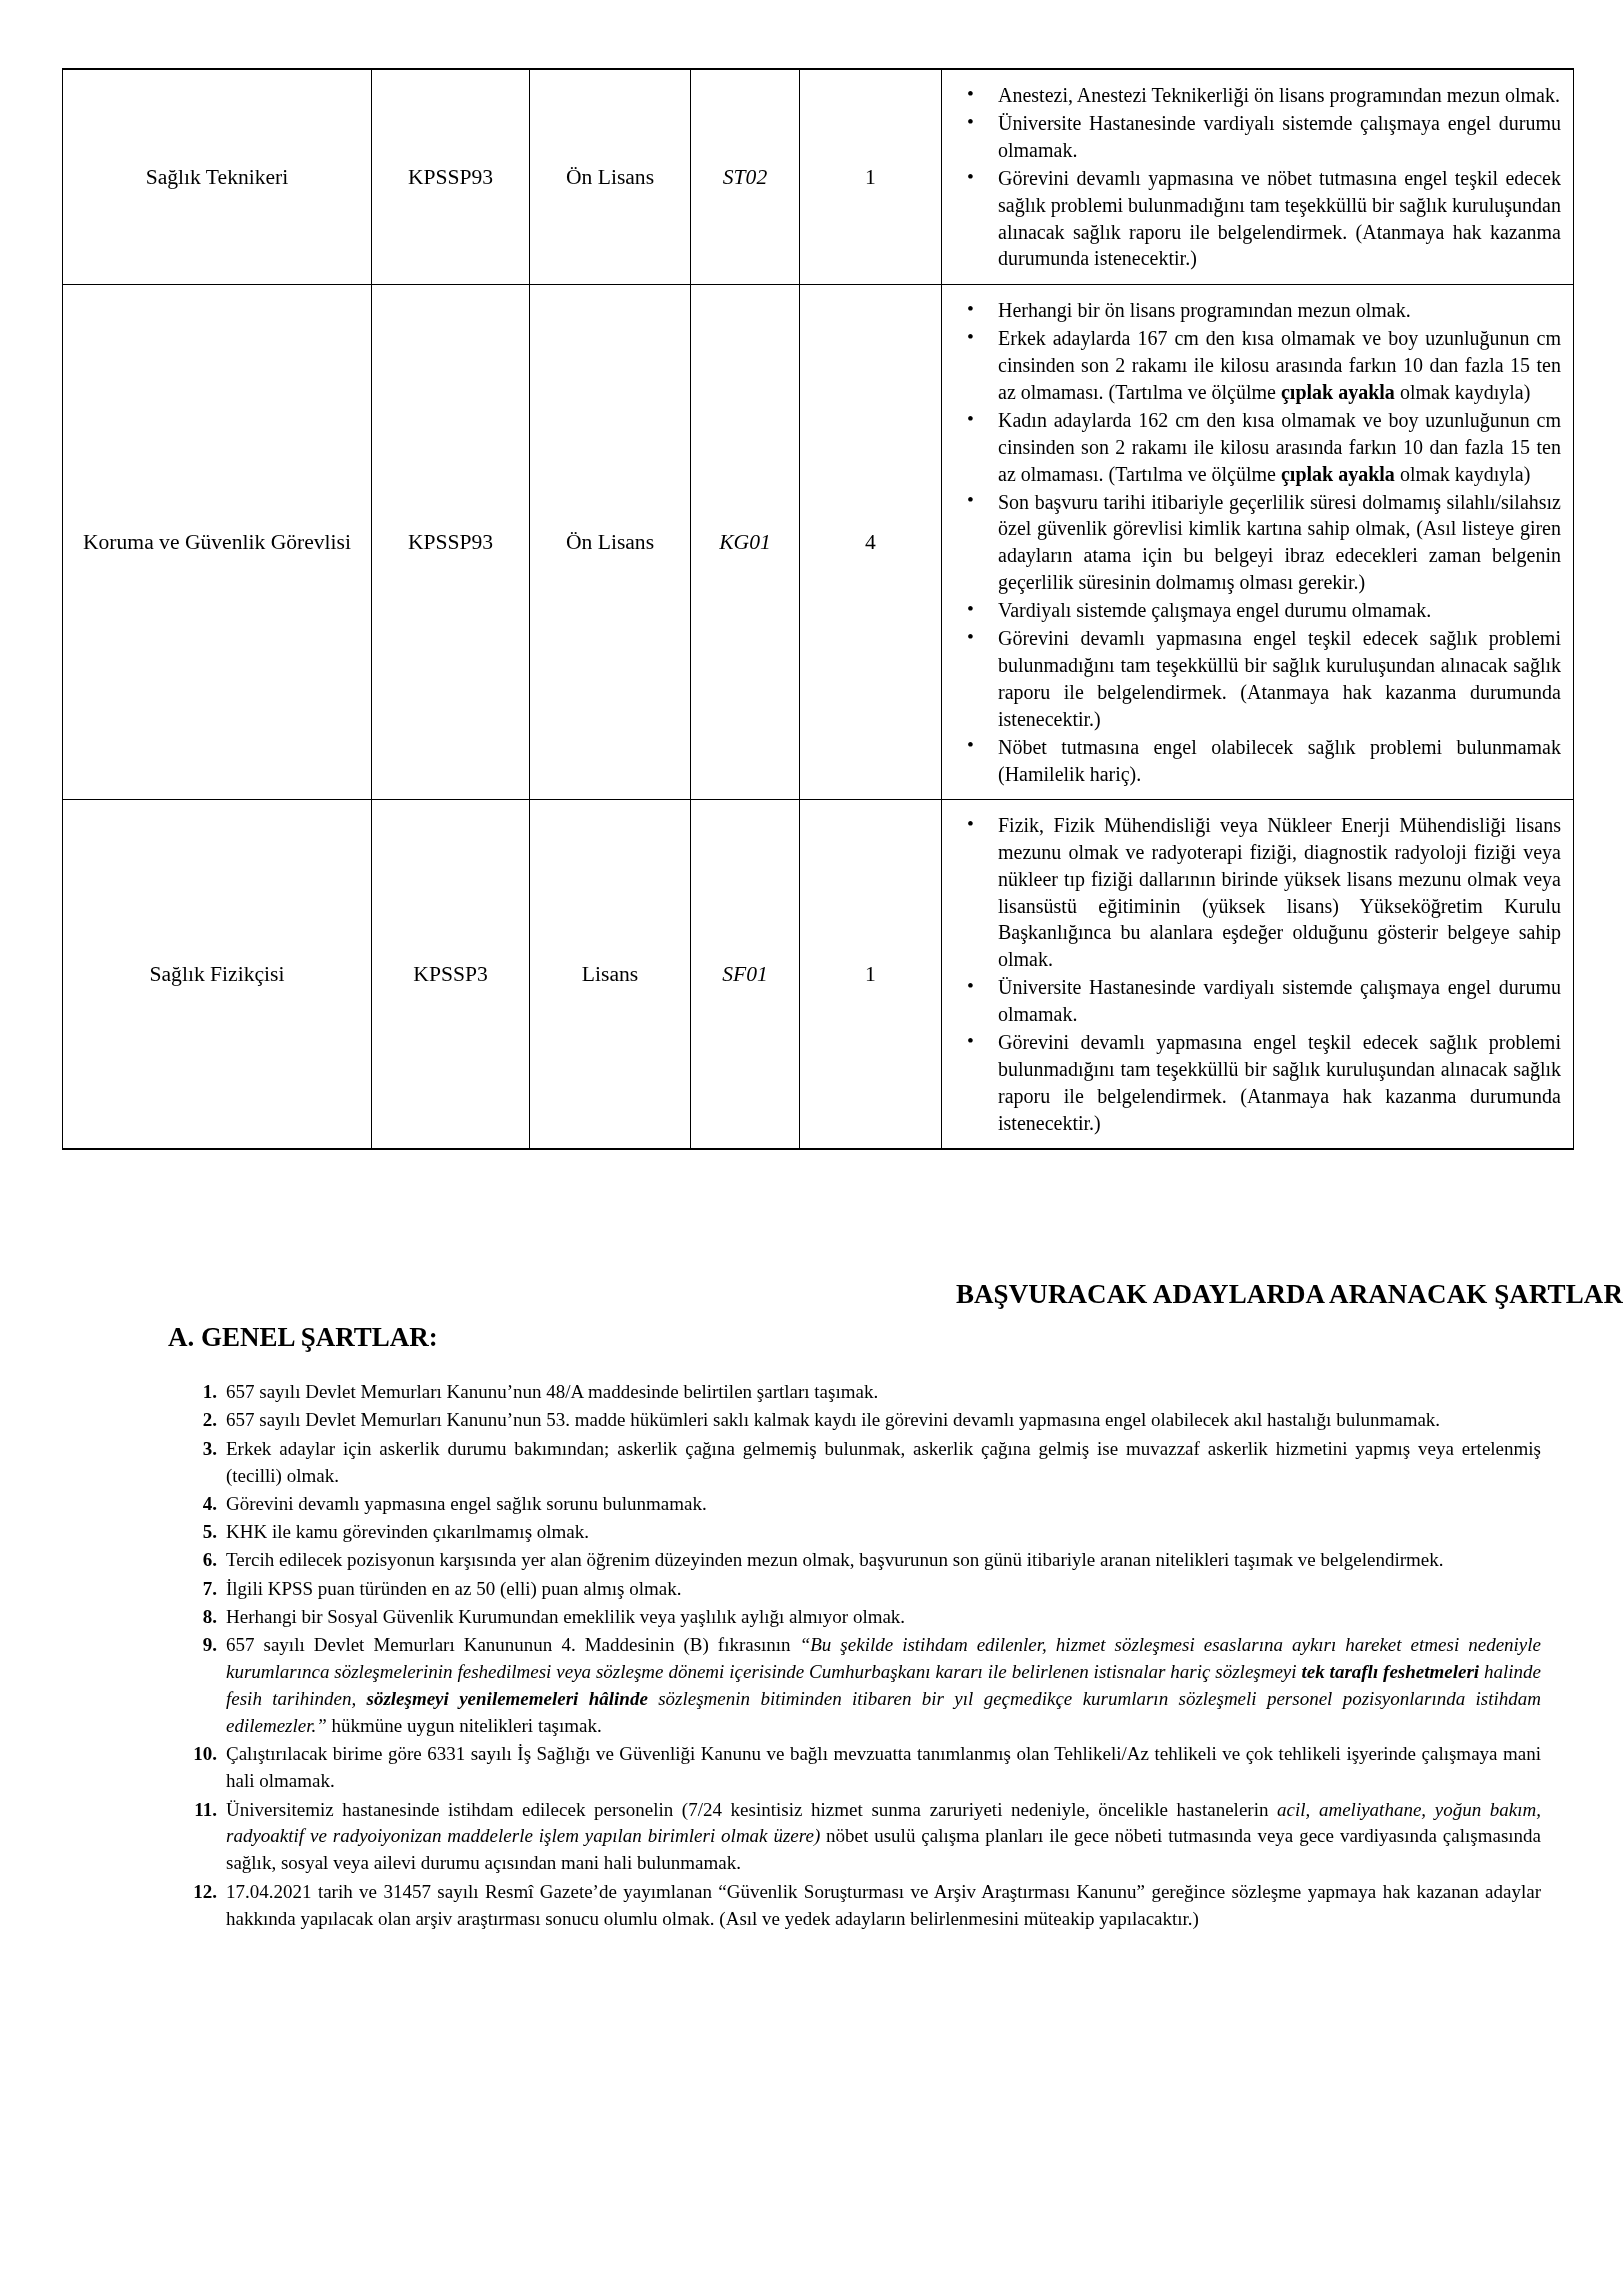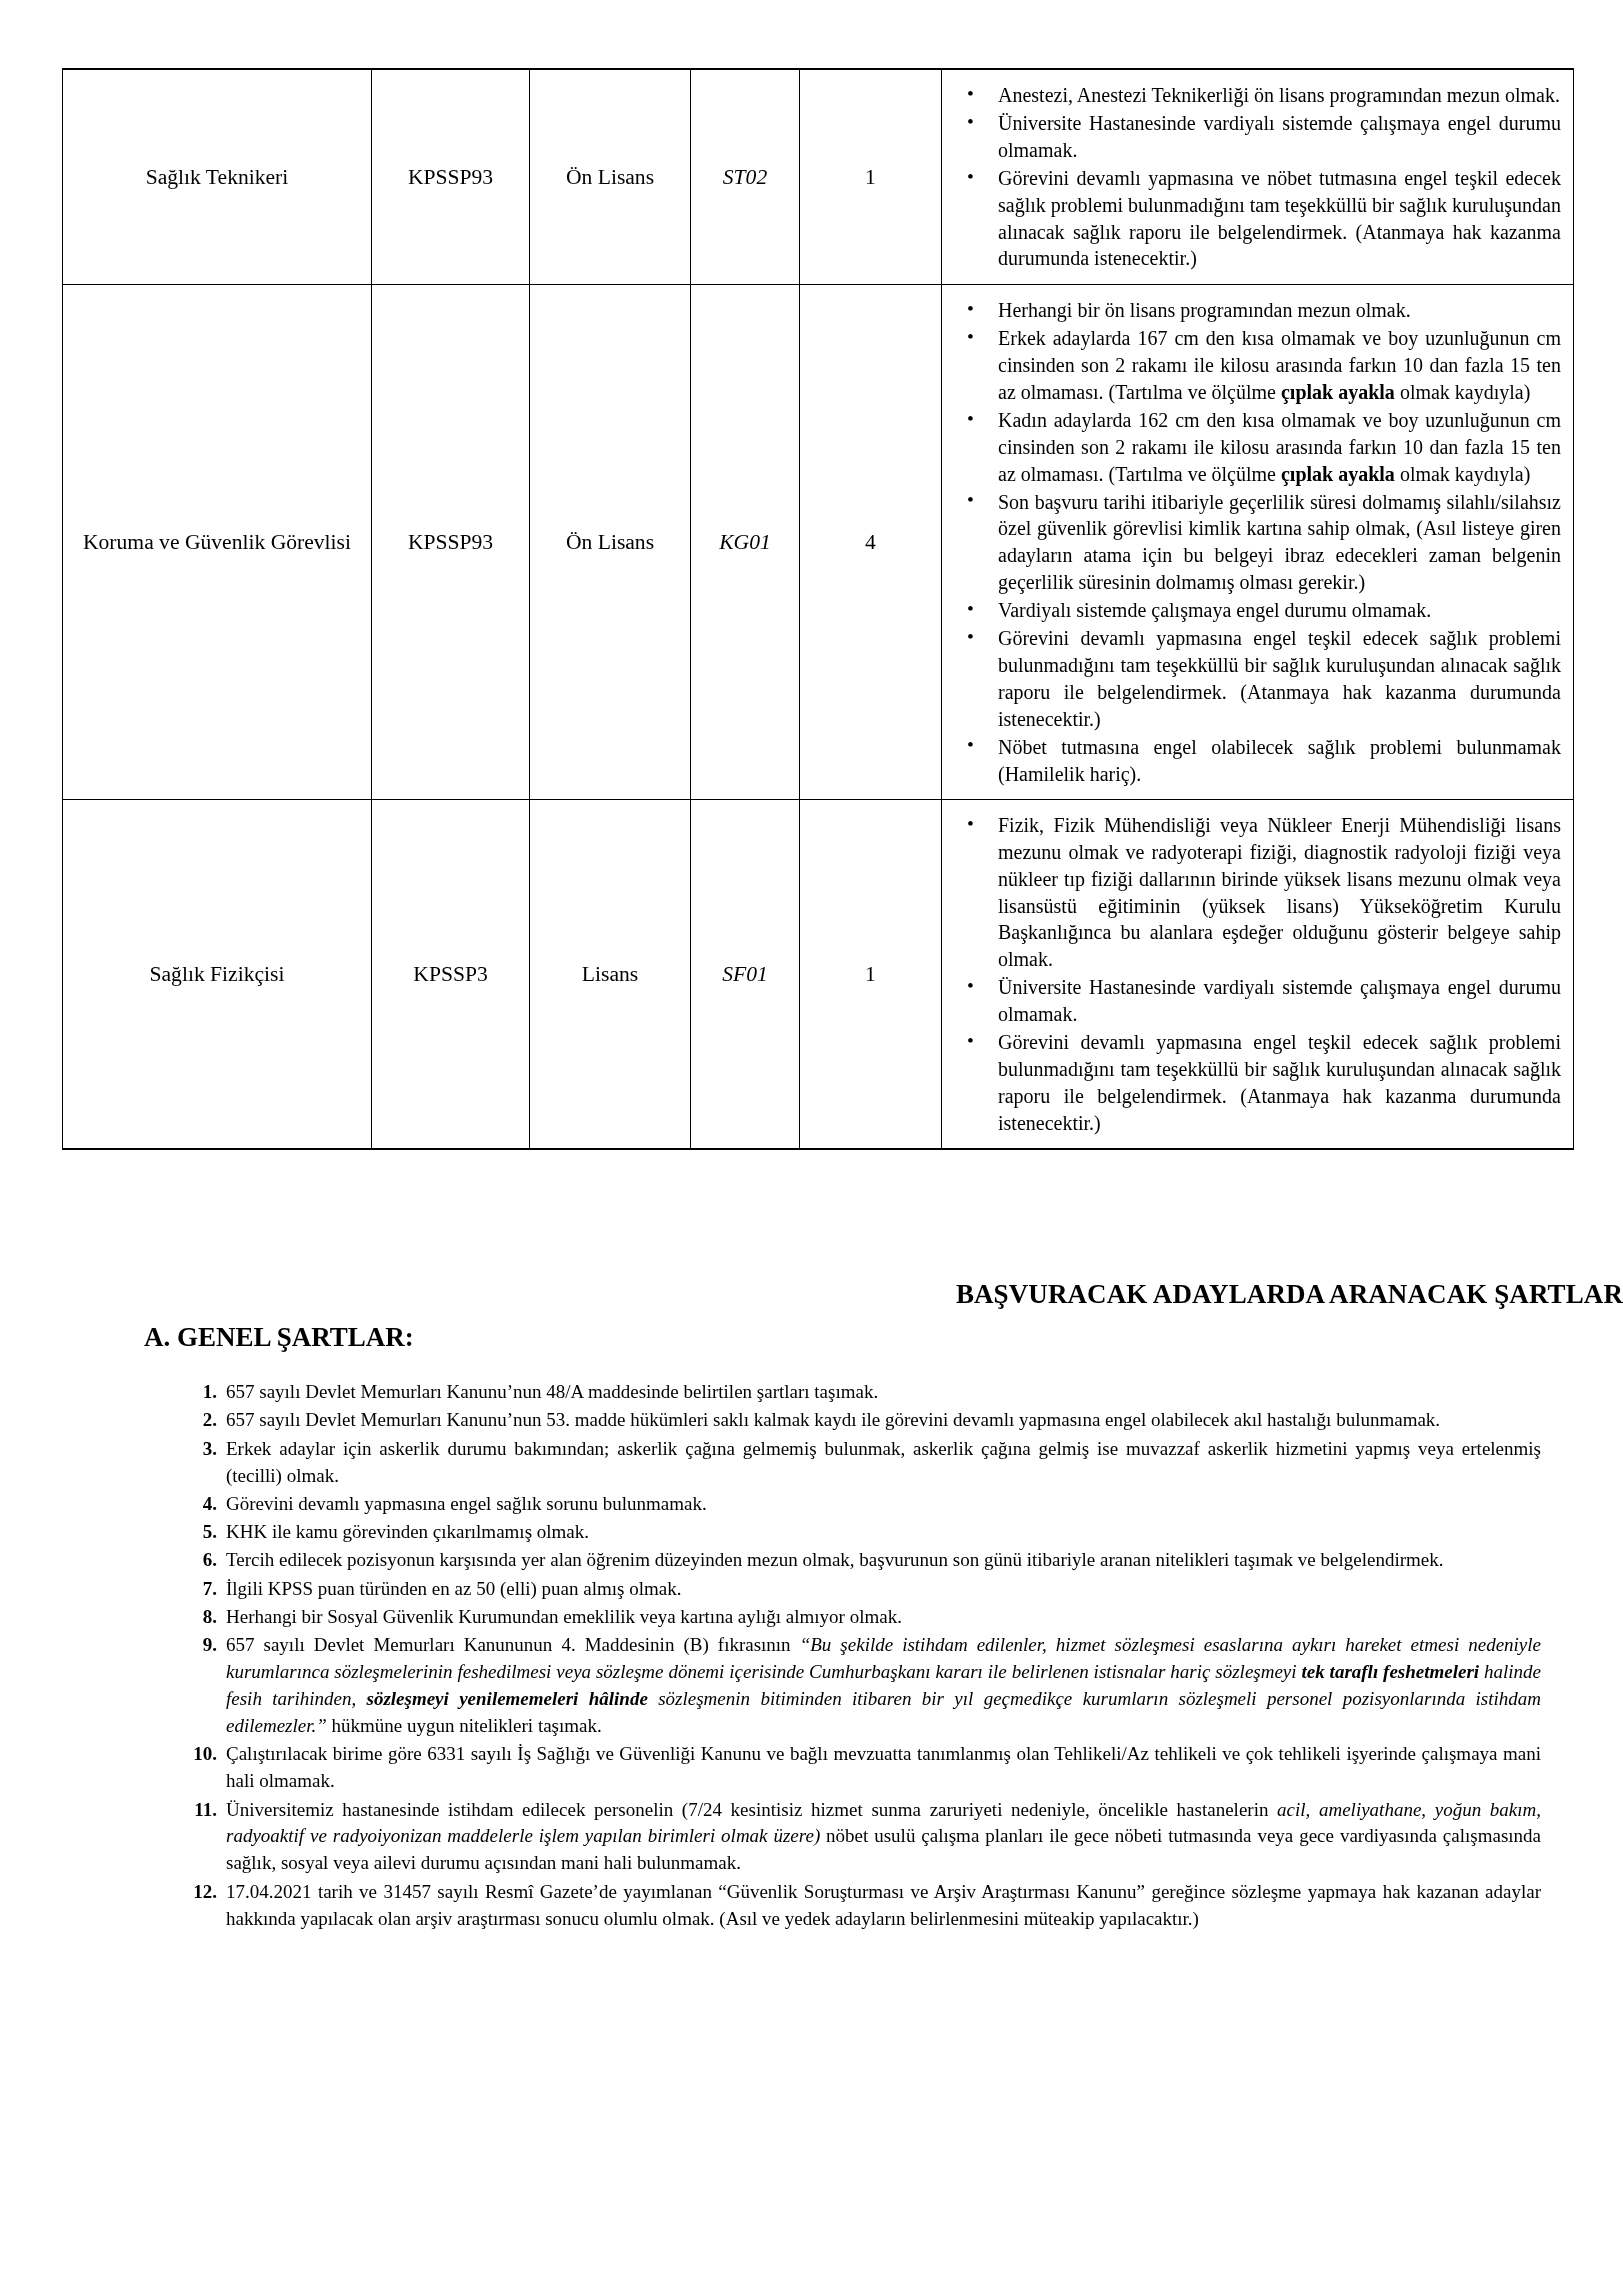--- a/index.html
+++ b/index.html
@@ -91,21 +91,21 @@
     left: 0;
     top: 1279px;
     width: 1623px;
     text-align: right;
     font-size: 27px;
     font-weight: bold;
     letter-spacing: 0.1px;
   }
   .sub-heading {
     position: absolute;
-    left: 144px;
+    left: 168px;
     top: 1322px;
     font-size: 27px;
     font-weight: bold;
   }
 
   
   ol.general {
     position: absolute;
     left: 183px;
     top: 1379px;
@@ -204,21 +204,21 @@
   <div class="sub-heading">A. GENEL ŞARTLAR:</div>
 
   <ol class="general">
     <li>657 sayılı Devlet Memurları Kanunu’nun 48/A maddesinde belirtilen şartları taşımak.</li>
     <li>657 sayılı Devlet Memurları Kanunu’nun 53. madde hükümleri saklı kalmak kaydı ile görevini devamlı yapmasına engel olabilecek akıl hastalığı bulunmamak.</li>
     <li>Erkek adaylar için askerlik durumu bakımından; askerlik çağına gelmemiş bulunmak, askerlik çağına gelmiş ise muvazzaf askerlik hizmetini yapmış veya ertelenmiş (tecilli) olmak.</li>
     <li>Görevini devamlı yapmasına engel sağlık sorunu bulunmamak.</li>
     <li>KHK ile kamu görevinden çıkarılmamış olmak.</li>
     <li>Tercih edilecek pozisyonun karşısında yer alan öğrenim düzeyinden mezun olmak, başvurunun son günü itibariyle aranan nitelikleri taşımak ve belgelendirmek.</li>
     <li>İlgili KPSS puan türünden en az 50 (elli) puan almış olmak.</li>
-    <li>Herhangi bir Sosyal Güvenlik Kurumundan emeklilik veya kartına aylığı almıyor olmak.</li>
+    <li>Herhangi bir Sosyal Güvenlik Kurumundan emeklilik veya yaşlılık aylığı almıyor olmak.</li>
     <li class="wide"><span>657 sayılı Devlet Memurları Kanununun 4. Maddesinin (B) fıkrasının </span><i>“Bu şekilde istihdam edilenler, hizmet sözleşmesi esaslarına aykırı hareket etmesi nedeniyle kurumlarınca sözleşmelerinin feshedilmesi veya sözleşme dönemi içerisinde Cumhurbaşkanı kararı ile belirlenen istisnalar hariç sözleşmeyi </i><span class="bi">tek taraflı feshetmeleri</span><i> halinde fesih tarihinden, </i><span class="bi">sözleşmeyi yenilememeleri hâlinde</span><i> sözleşmenin bitiminden itibaren bir yıl geçmedikçe kurumların sözleşmeli personel pozisyonlarında istihdam edilemezler.”</i><span> hükmüne uygun nitelikleri taşımak.</span></li>
     <li class="wide">Çalıştırılacak birime göre 6331 sayılı İş Sağlığı ve Güvenliği Kanunu ve bağlı mevzuatta tanımlanmış olan Tehlikeli/Az tehlikeli ve çok tehlikeli işyerinde çalışmaya mani hali olmamak.</li>
     <li class="wide"><span>Üniversitemiz hastanesinde istihdam edilecek personelin (7/24 kesintisiz hizmet sunma zaruriyeti nedeniyle, öncelikle hastanelerin </span><i>acil, ameliyathane, yoğun bakım, radyoaktif ve radyoiyonizan maddelerle işlem yapılan birimleri olmak üzere)</i><span> nöbet usulü çalışma planları ile gece nöbeti tutmasında veya gece vardiyasında çalışmasında sağlık, sosyal veya ailevi durumu açısından mani hali bulunmamak.</span></li>
     <li class="wide">17.04.2021 tarih ve 31457 sayılı Resmî Gazete’de yayımlanan “Güvenlik Soruşturması ve Arşiv Araştırması Kanunu” gereğince sözleşme yapmaya hak kazanan adaylar hakkında yapılacak olan arşiv araştırması sonucu olumlu olmak. (Asıl ve yedek adayların belirlenmesini müteakip yapılacaktır.)</li>
   </ol>
 
 </div>
 
 
 </body></html>

